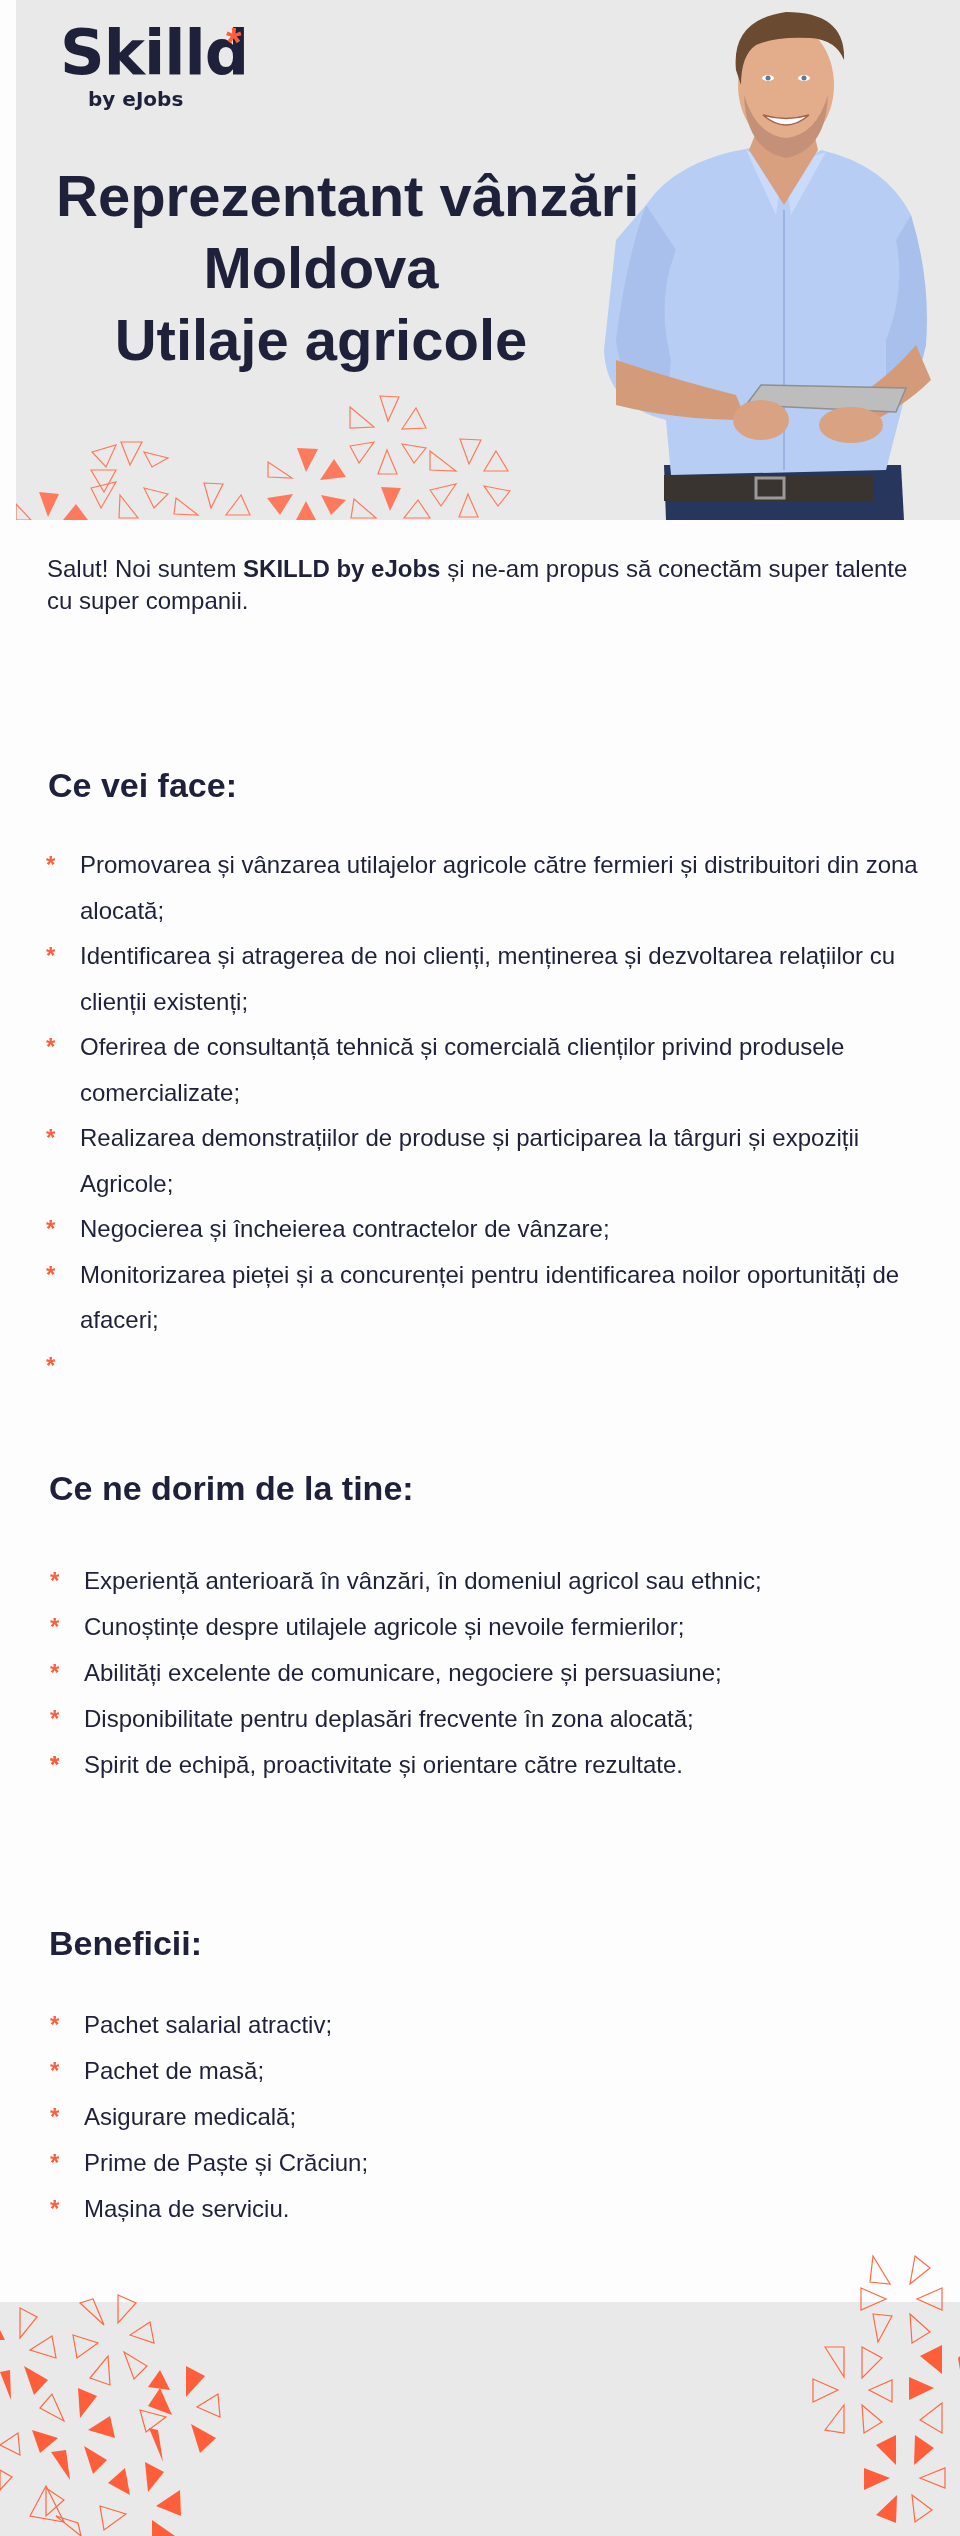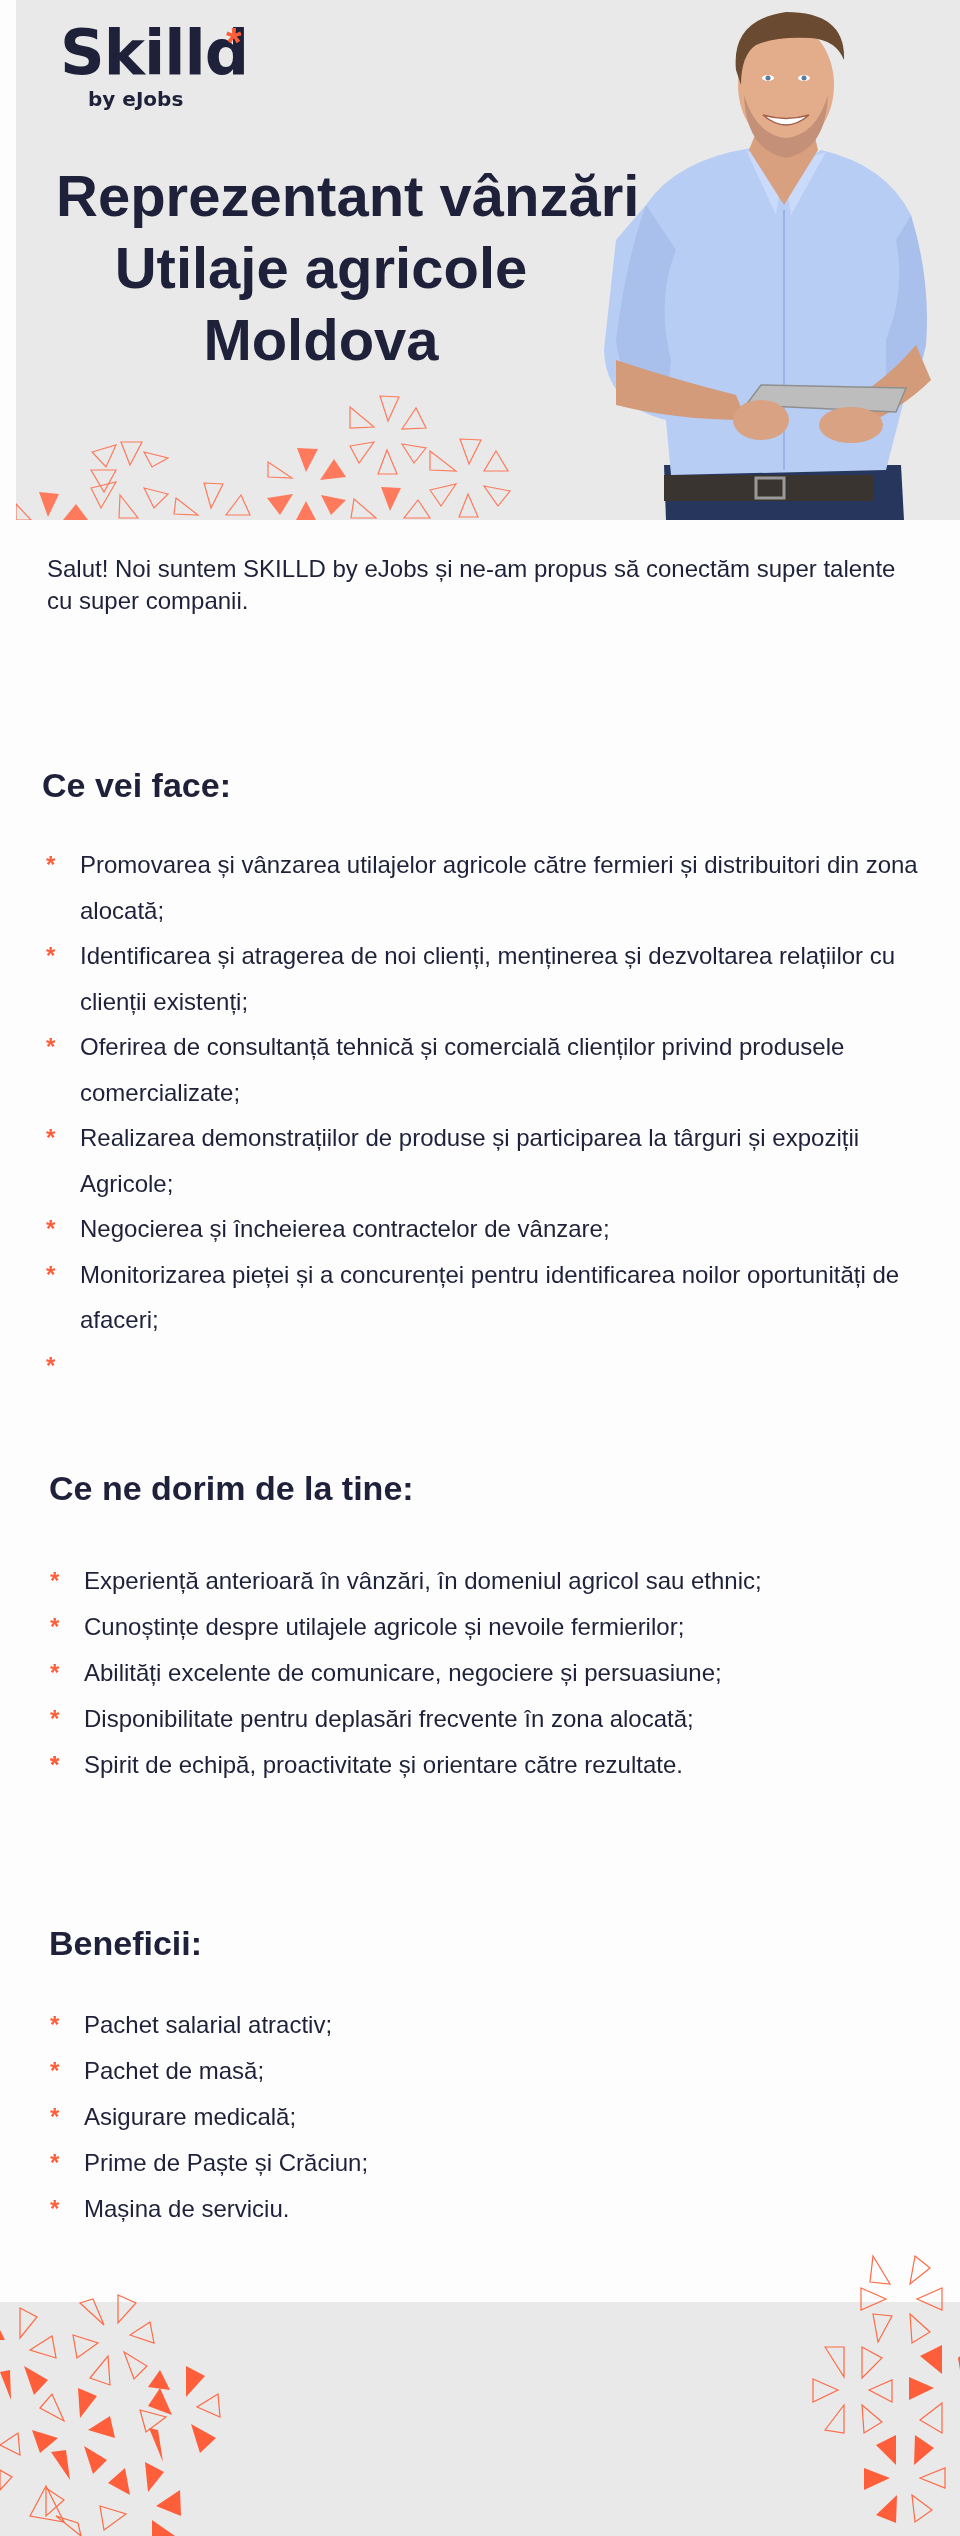--- a/index.html
+++ b/index.html
@@ -15,21 +15,21 @@
 
   .hero-title { position: absolute; left: 40px; top: 160px; width: 530px; text-align: center; font-size: 58px; font-weight: 700; line-height: 72px; color: #1e2139; }
   .hero-title div { white-space: nowrap; }
 
   .hero-photo { position: absolute; left: 570px; top: 0; width: 390px; height: 520px; }
 
   .triangles { position: absolute; }
 
   
   .intro { position: absolute; left: 47px; top: 553px; width: 880px; font-size: 24px; line-height: 32px; color: #1e2139; }
-  .intro b { font-weight: 400; }
+  .intro b { font-weight: 700; }
 
   .section-title { position: absolute; font-size: 34px; font-weight: 700; color: #1e2139; line-height: 40px; }
   .list { position: absolute; list-style: none; font-size: 24px; color: #1e2139; }
   .list li { position: relative; padding-left: 36px; }
   .list li .bullet { position: absolute; left: 2px; top: 0; color: #ff5e3a; font-weight: 700; font-size: 24px; }
 
   .list-1 { left: 44px; top: 842px; width: 880px; line-height: 45.5px; }
   .list-2 { left: 48px; top: 1558px; width: 880px; line-height: 46px; }
   .list-3 { left: 48px; top: 2002px; width: 880px; line-height: 46px; }
 
@@ -40,22 +40,22 @@
 
 <div class="hero">
   <div class="logo">
     <span class="logo-main">Skilld</span>
     <span class="logo-star">*</span>
     <span class="logo-sub">by eJobs</span>
   </div>
 
   <h1 class="hero-title">
     <div>Reprezentant vânzări</div>
+    <div>Moldova</div>
     <div>Utilaje agricole</div>
-    <div>Moldova</div>
   </h1>
 
   <svg class="triangles" style="left:0;top:370px" width="520" height="150" viewBox="0 0 520 150">
     <g fill="none" stroke="#ff7a5c" stroke-width="1.2">
       <polygon points="75,100 100,100 88,122"></polygon>
         <polygon points="105,72 126,72 114,95"></polygon>
         <polygon points="76,82 100,75 90,97"></polygon>
         <polygon points="128,82 152,88 136,97"></polygon>
       <polygon points="75,118 100,112 85,138"></polygon>
         <polygon points="104,125 122,148 103,148"></polygon>
@@ -130,21 +130,21 @@
 
     <ellipse cx="175" cy="420" rx="28" ry="20" fill="#d9a283"></ellipse>
     <ellipse cx="265" cy="425" rx="32" ry="18" fill="#d9a283"></ellipse>
   </svg>
 </div>
 
 <div class="intro">
   <p><span>Salut! Noi suntem </span><b>SKILLD by eJobs</b><span> și ne-am propus să conectăm super talente cu super companii.</span></p>
 </div>
 
-<h2 class="section-title" style="left:42px;top:765px">Ce vei face:</h2>
+<h2 class="section-title" style="left:48px;top:765px">Ce vei face:</h2>
 <ul class="list list-1">
   <li><span class="bullet">*</span><span>Promovarea și vânzarea utilajelor agricole către fermieri și distribuitori din zona alocată;</span></li>
   <li><span class="bullet">*</span><span>Identificarea și atragerea de noi clienți, menținerea și dezvoltarea relațiilor cu clienții existenți;</span></li>
   <li><span class="bullet">*</span><span>Oferirea de consultanță tehnică și comercială clienților privind produsele comercializate;</span></li>
   <li><span class="bullet">*</span><span>Realizarea demonstrațiilor de produse și participarea la târguri și expoziții Agricole;</span></li>
   <li><span class="bullet">*</span><span>Negocierea și încheierea contractelor de vânzare;</span></li>
   <li><span class="bullet">*</span><span>Monitorizarea pieței și a concurenței pentru identificarea noilor oportunități de afaceri;</span></li>
   <li><span class="bullet">*</span></li>
 </ul>
 

